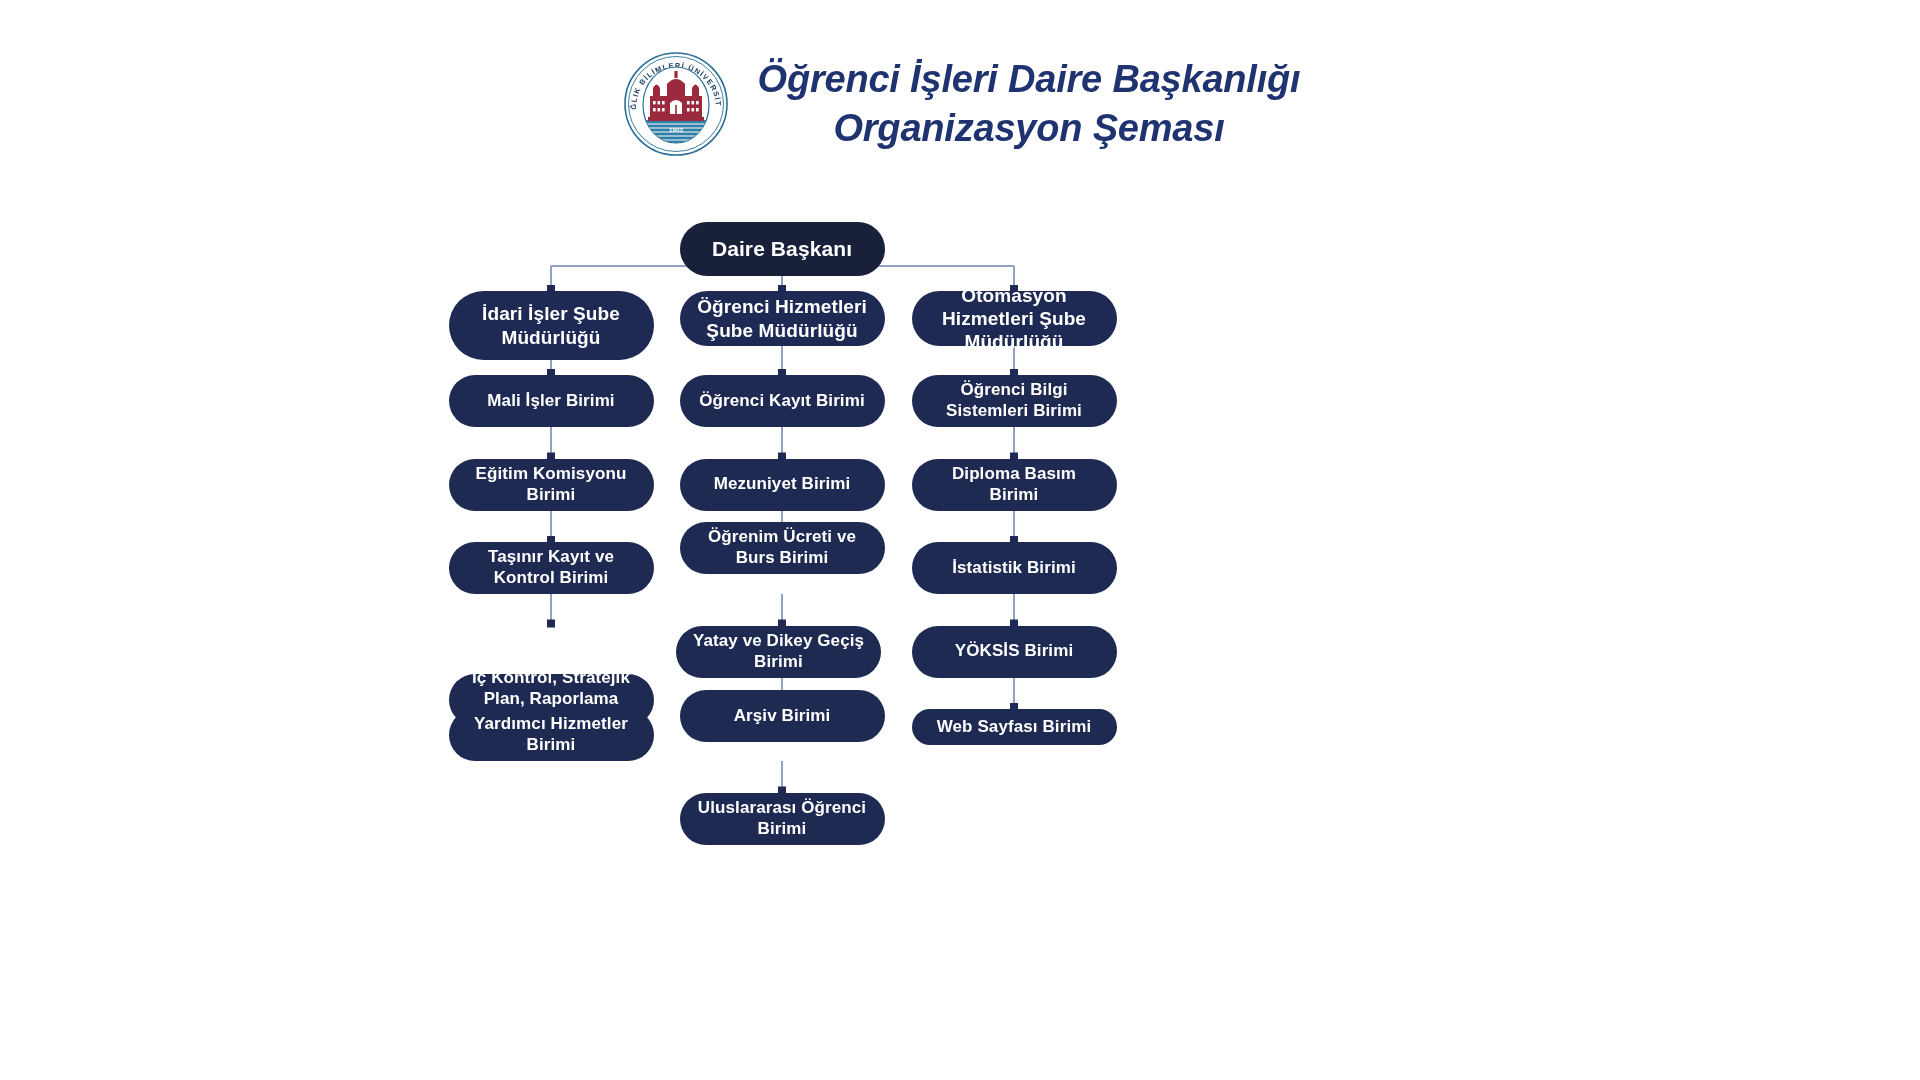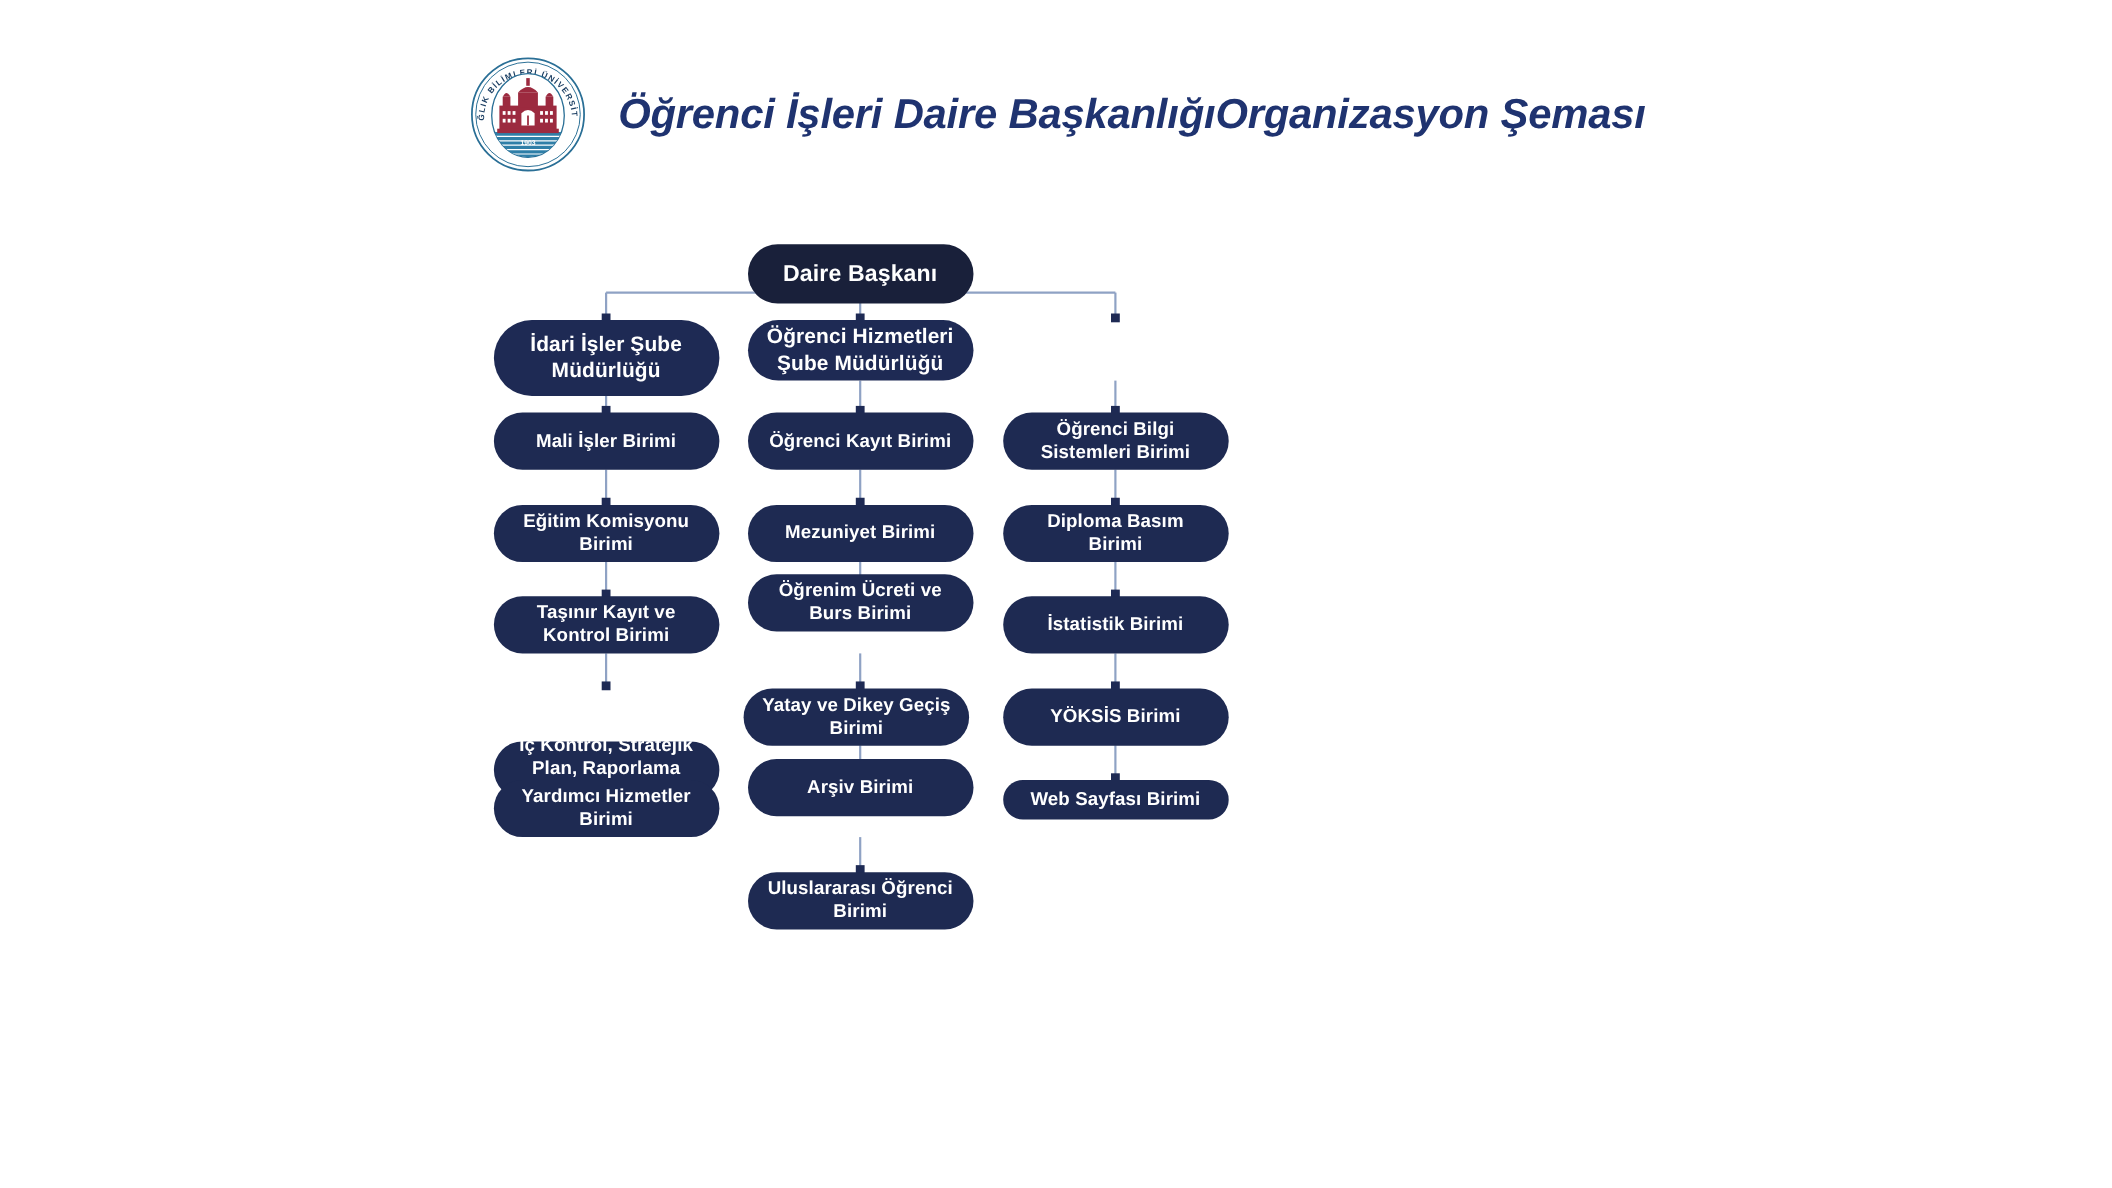--- a/index.html
+++ b/index.html
@@ -29,21 +29,21 @@
   }
   #logo-wrap {
     width: 112px;
     height: 112px;
     flex: 0 0 112px;
   }
   #logo-wrap svg { display: block; width: 112px; height: 112px; }
 
   #title-block {
     display: flex;
-    flex-direction: row;
+    flex-direction: column;
     align-items: center;
     justify-content: center;
   }
   .title-line {
     font-size: 38px;
     font-weight: bold;
     font-style: italic;
     color: #1f3370;
     letter-spacing: -0.2px;
     line-height: 1.28;
@@ -249,20 +249,23 @@
     </div>
     <div class="node unit" style="left: 676px; top: 625.5px; width: 205px; height: 52px;">
       <span>Yatay ve Dikey Geçiş Birimi</span>
     </div>
     <div class="node unit" style="left: 679.5px; top: 690px; width: 205px; height: 52px;">
       <span>Arşiv Birimi</span>
     </div>
     <div class="node unit" style="left: 679.5px; top: 792.5px; width: 205px; height: 52px;">
       <span>Uluslararası Öğrenci Birimi</span>
     </div>
+    <div class="node head" style="left: 911.5px; top: 291px; width: 205px; height: 55px;">
+      <span>Otomasyon Hizmetleri Şube Müdürlüğü</span>
+    </div>
     <div class="node unit" style="left: 911.5px; top: 375px; width: 205px; height: 52px;">
       <span>Öğrenci Bilgi Sistemleri Birimi</span>
     </div>
     <div class="node unit" style="left: 911.5px; top: 458.5px; width: 205px; height: 52px;">
       <span>Diploma Basım Birimi</span>
     </div>
     <div class="node unit" style="left: 911.5px; top: 542px; width: 205px; height: 52px;">
       <span>İstatistik Birimi</span>
     </div>
     <div class="node unit" style="left: 911.5px; top: 625.5px; width: 205px; height: 52px; align-items: center;">

